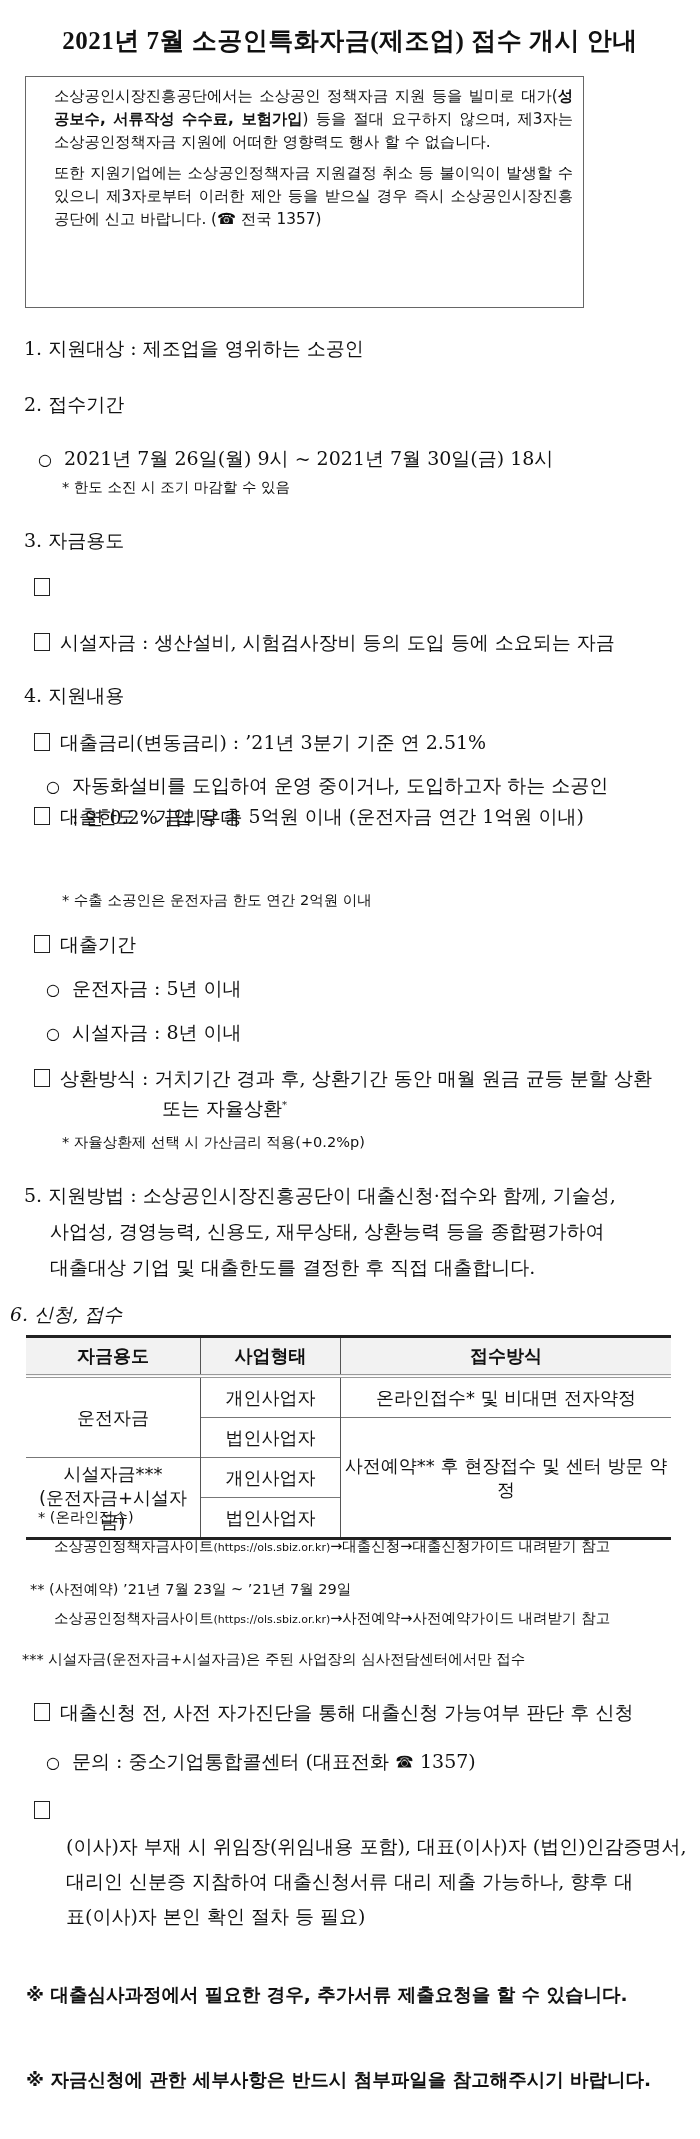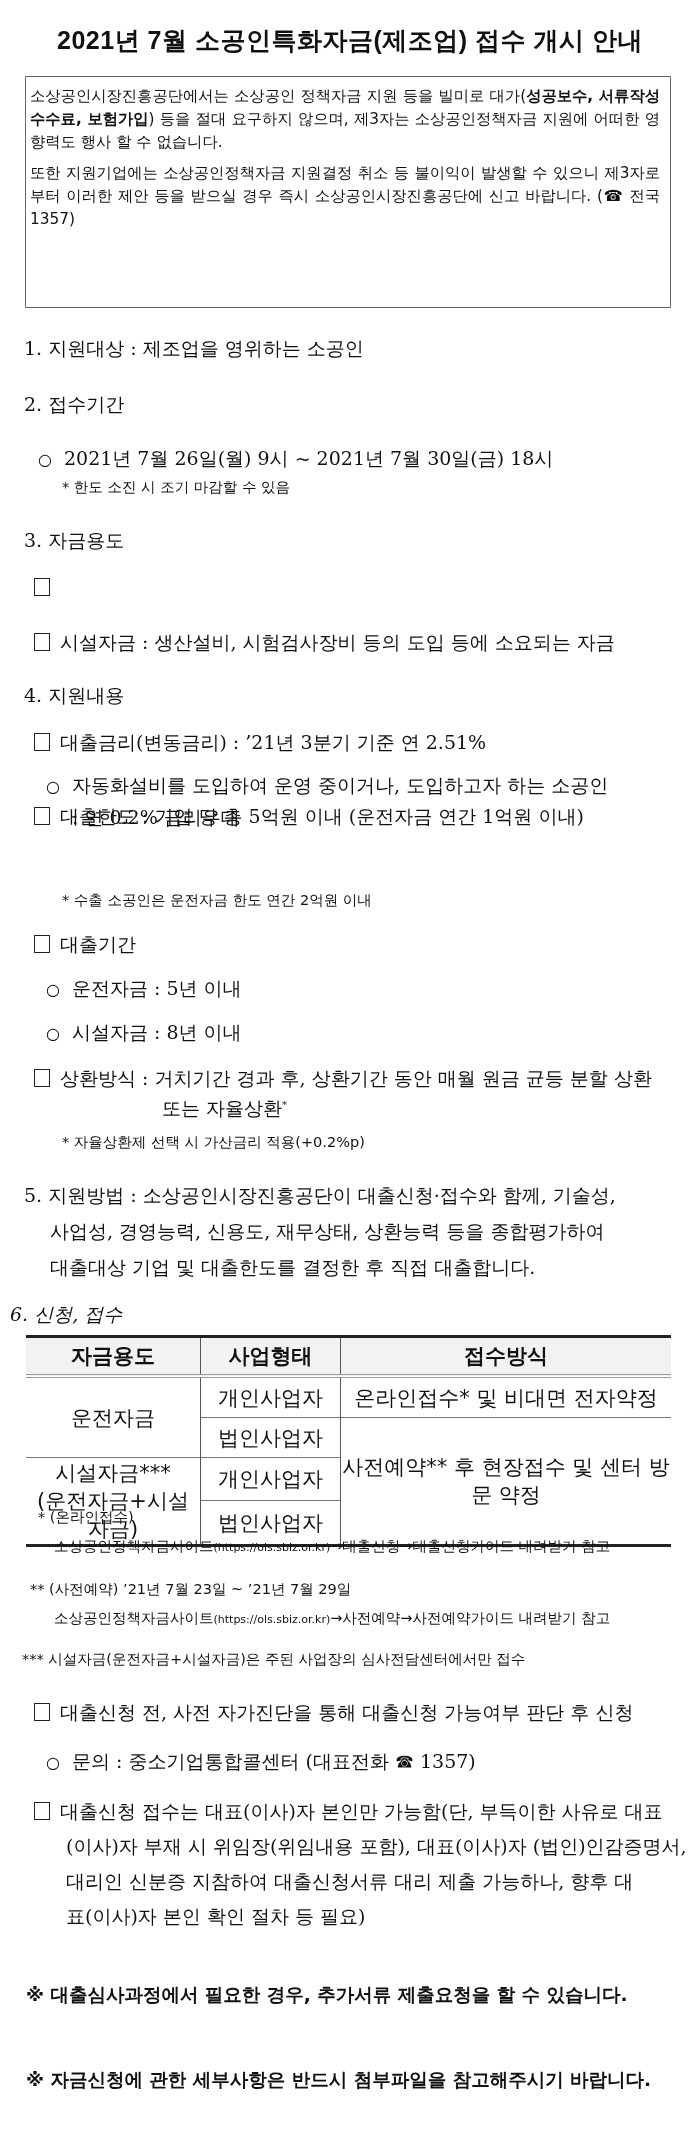--- a/index.html
+++ b/index.html
@@ -1,27 +1,27 @@
 <!DOCTYPE html>
 <html><head>
 <meta charset="utf-8">
 <style>
   html, body { margin:0; padding:0; background:#ffffff; }
   body { width:700px; height:2139px; position:relative; overflow:hidden; color:#111; font-family:"DejaVu Serif","Liberation Serif",serif; }
   .abs { position:absolute; white-space:nowrap; }
-  .title { left:0; width:700px; top:24px; text-align:center; font-family:Liberation Sans, sans-serif; font-weight:bold; font-size:25px; letter-spacing:0.5px; }
-  .notice { position:absolute; left:25px; top:76px; width:646px; height:232px; border:1.5px solid #666; box-sizing:border-box; padding:8px 10px 0 4px; font-family:"DejaVu Sans","Liberation Sans",sans-serif; font-size:15.3px; line-height:23px; text-align:justify; }
+  .title { left:0; width:700px; top:24px; text-align:center; font-family:Liberation Serif, serif; font-weight:bold; font-size:25px; letter-spacing:0.5px; }
+  .notice { position:absolute; left:25px; top:76px; width:559px; height:232px; border:1.5px solid #666; box-sizing:border-box; padding:8px 10px 0 28px; font-family:"DejaVu Sans","Liberation Sans",sans-serif; font-size:15.3px; line-height:23px; text-align:justify; }
   .notice p { margin:0 0 8px 0; }
   .notice b { font-weight:bold; }
   .sec { font-size:19px; }
   .item { font-size:19px; }
   .note { font-family:"DejaVu Sans","Liberation Sans",sans-serif; font-size:14.5px; }
   .sq { display:inline-block; width:16px; height:18px; border:1.5px solid #222; box-sizing:border-box; vertical-align:-2px; margin-right:10px; }
   .circ { display:inline-block; margin-right:12px; font-size:16px; }
-  table.apply { position:absolute; left:26px; top:1335px; width:645px; border-collapse:collapse; font-family:"DejaVu Sans","Liberation Sans",sans-serif; font-size:21px; }
+  table.apply { position:absolute; left:26px; top:1335px; width:645px; border-collapse:collapse; font-family:"DejaVu Sans","Liberation Sans",sans-serif; font-size:18px; }
   table.apply th { background:#f2f2f2; font-weight:bold; height:34px; border-top:3px solid #222; border-bottom:4px double #999; border-left:1px solid #555; }
   table.apply td { height:37px; text-align:center; border-top:1px solid #777; border-left:1px solid #555; }
   table.apply th:first-child, table.apply td.first { border-left:none; }
   table.apply tr:last-child td, table.apply td.bottom { border-bottom:3px solid #222; }
   .bold-note { font-family:"DejaVu Sans","Liberation Sans",sans-serif; font-weight:bold; font-size:18.5px; }
   sup { font-size:10px; }
 </style>
 </head>
 <body>
 
@@ -93,19 +93,19 @@
 </table>
 
 <div class="abs note" style="left:38px; top:1508px;">* (온라인접수)</div>
 <div class="abs note" style="left:54px; top:1537px;"><span>소상공인정책자금사이트</span><span style="font-size:11px;">(https://ols.sbiz.or.kr)</span><span>→대출신청→대출신청가이드 내려받기 참고</span></div>
 <div class="abs note" style="left:30px; top:1580px;">** (사전예약) ’21년 7월 23일 ~ ’21년 7월 29일</div>
 <div class="abs note" style="left:54px; top:1609px;"><span>소상공인정책자금사이트</span><span style="font-size:11px;">(https://ols.sbiz.or.kr)</span><span>→사전예약→사전예약가이드 내려받기 참고</span></div>
 <div class="abs note" style="left:22px; top:1650px;">*** 시설자금(운전자금+시설자금)은 주된 사업장의 심사전담센터에서만 접수</div>
 
 <div class="abs item" style="left:34px; top:1700px;"><span class="sq"></span><span>대출신청 전, 사전 자가진단을 통해 대출신청 가능여부 판단 후 신청</span></div>
 <div class="abs item" style="left:46px; top:1749px;"><span class="circ">○</span><span>문의 : 중소기업통합콜센터 (대표전화 ☎ 1357)</span></div>
-<div class="abs item" style="left:34px; top:1799px;"><span class="sq"></span><span>대출신청 접수는 대표(이사)자 본인만 가능함(단, 부득이한 사유로 대표</span></div>
+<div class="abs item" style="left:34px; top:1799px;"><span class="sq"></span></div>
 <div class="abs item" style="left:66px; top:1834px;">(이사)자 부재 시 위임장(위임내용 포함), 대표(이사)자 (법인)인감증명서,</div>
 <div class="abs item" style="left:66px; top:1869px;">대리인 신분증 지참하여 대출신청서류 대리 제출 가능하나, 향후 대</div>
 <div class="abs item" style="left:66px; top:1904px;">표(이사)자 본인 확인 절차 등 필요)</div>
 
 <div class="abs bold-note" style="left:26px; top:1982px;">※ 대출심사과정에서 필요한 경우, 추가서류 제출요청을 할 수 있습니다.</div>
 <div class="abs bold-note" style="left:26px; top:2067px;">※ 자금신청에 관한 세부사항은 반드시 첨부파일을 참고해주시기 바랍니다.</div>
 
 </body></html>

